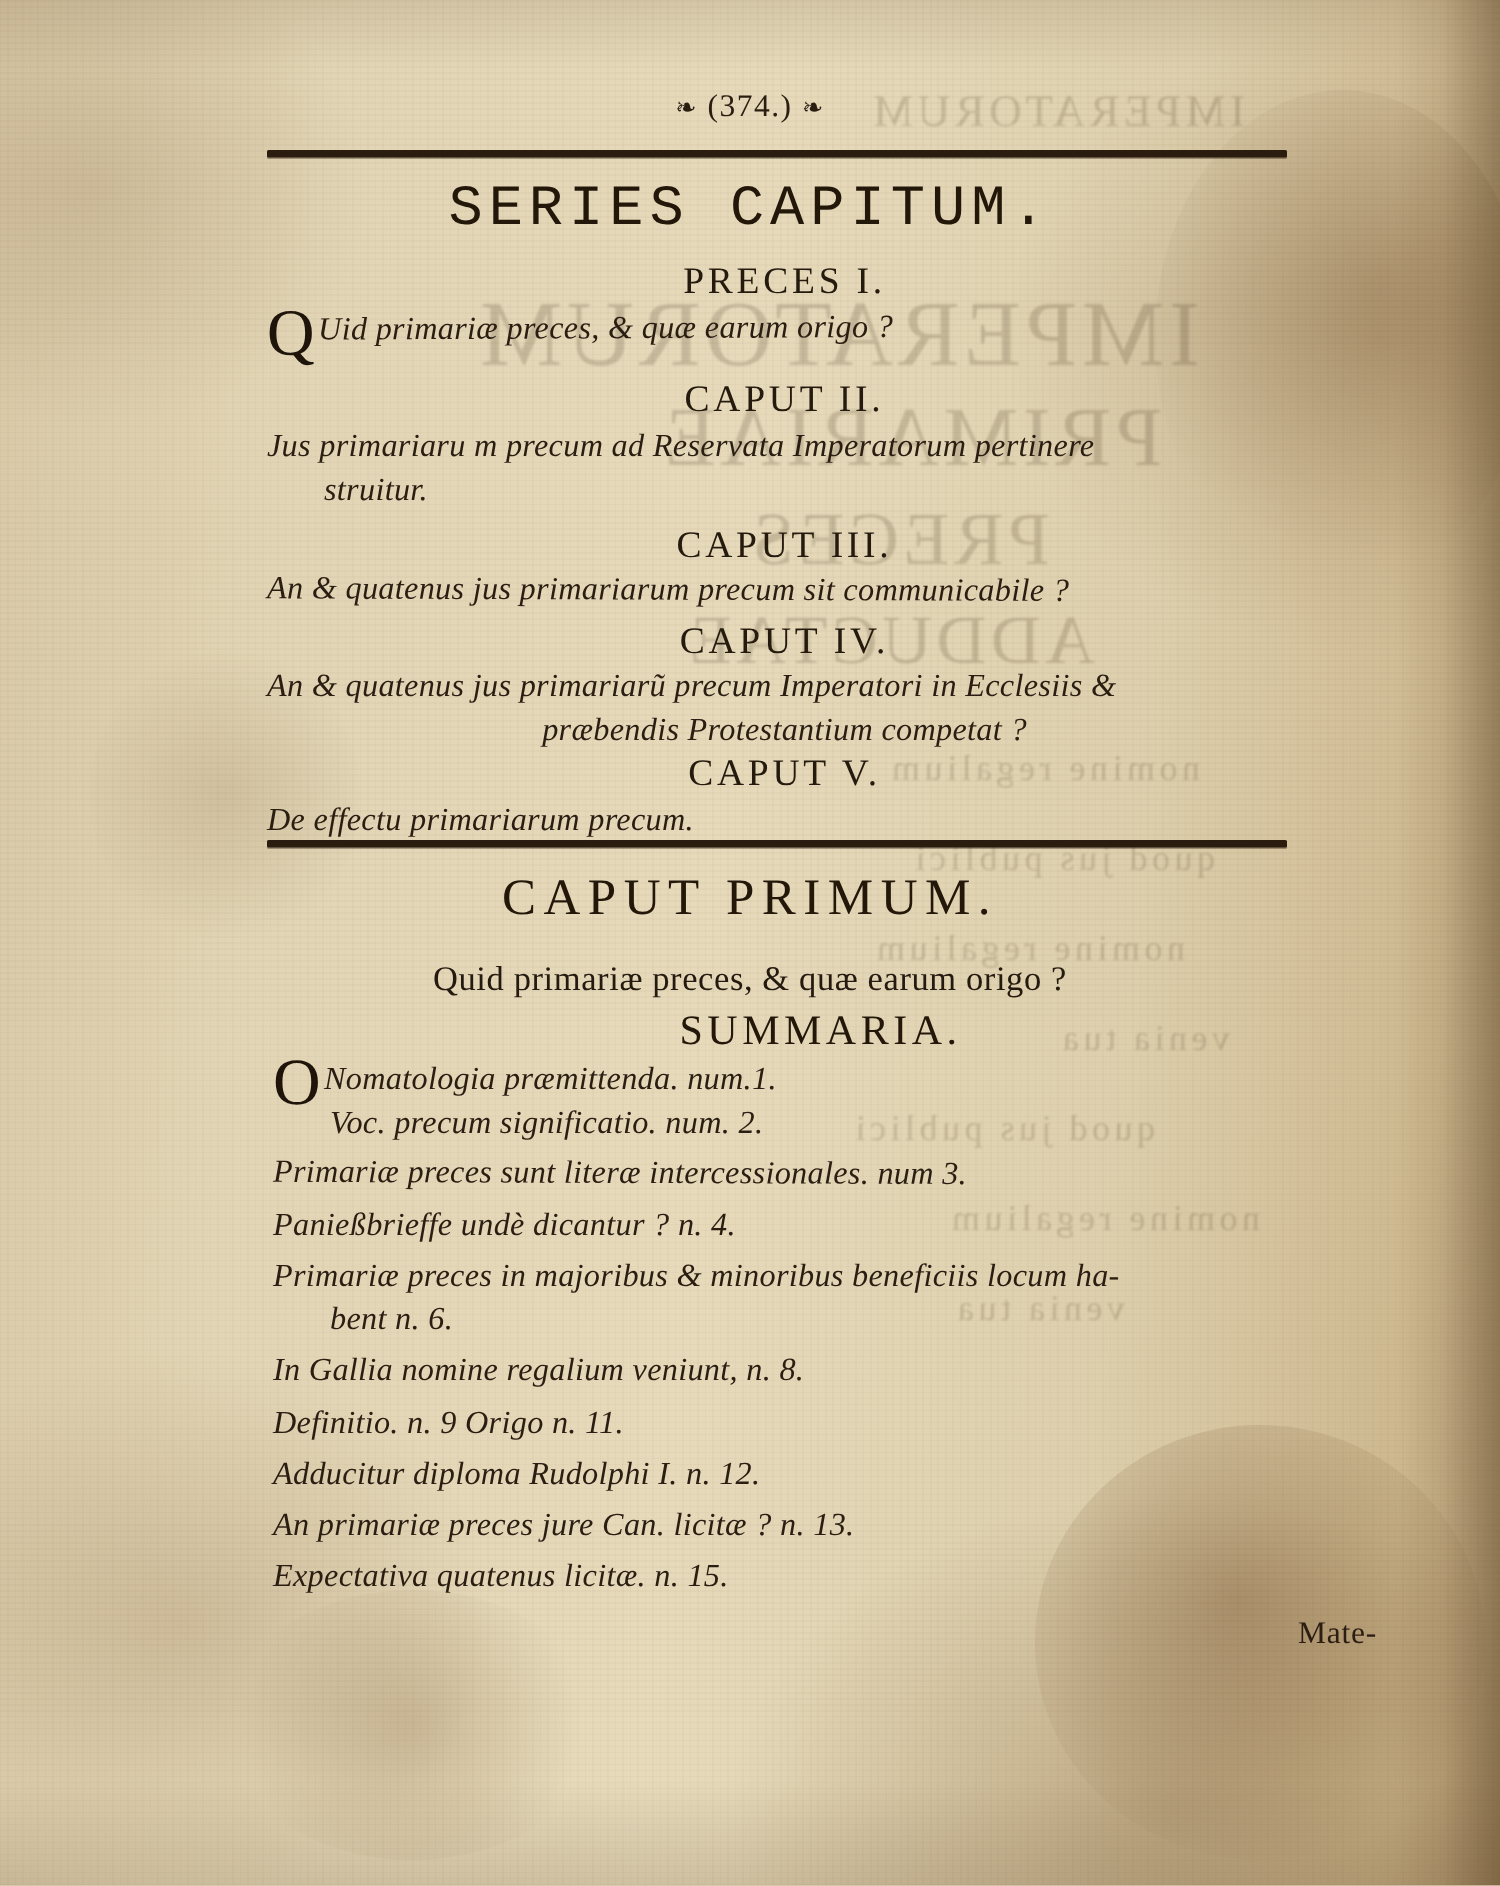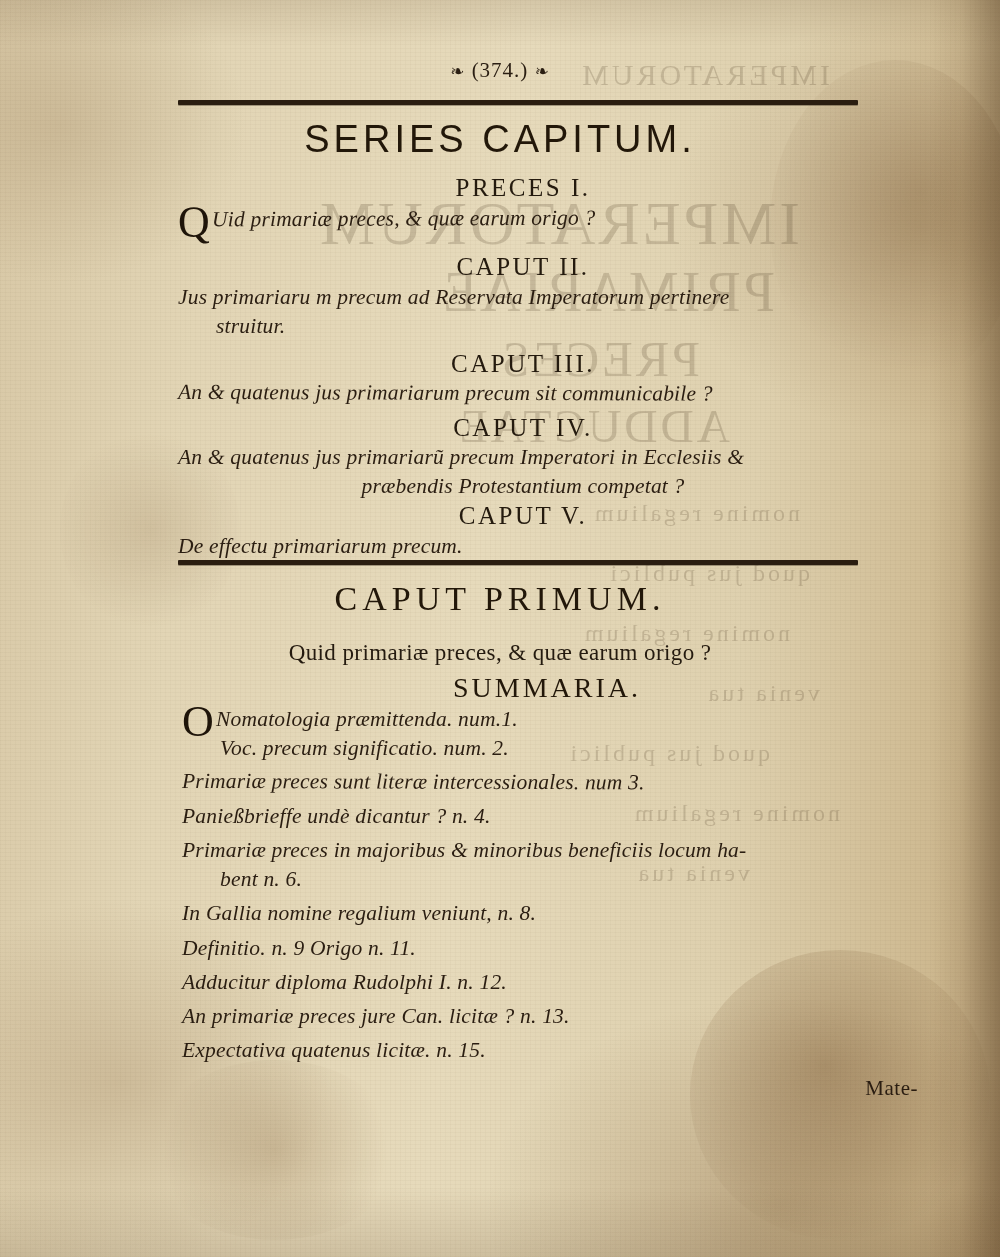--- a/index.html
+++ b/index.html
@@ -128,21 +128,21 @@
 
   .title-series {
     position: absolute;
     top: 118px;
     left: 0;
     width: 100%;
     text-align: center;
     font-size: 38px;
     letter-spacing: 4px;
     color: #221709;
-    font-family: Liberation Sans, sans-serif;
+    font-family: Liberation Mono, monospace;
   }
 
   .caput-head {
     text-align: center;
     font-size: 25px;
     letter-spacing: 2.5px;
     color: #241a0e;
     margin: 0;
     line-height: 1.15;
   }

